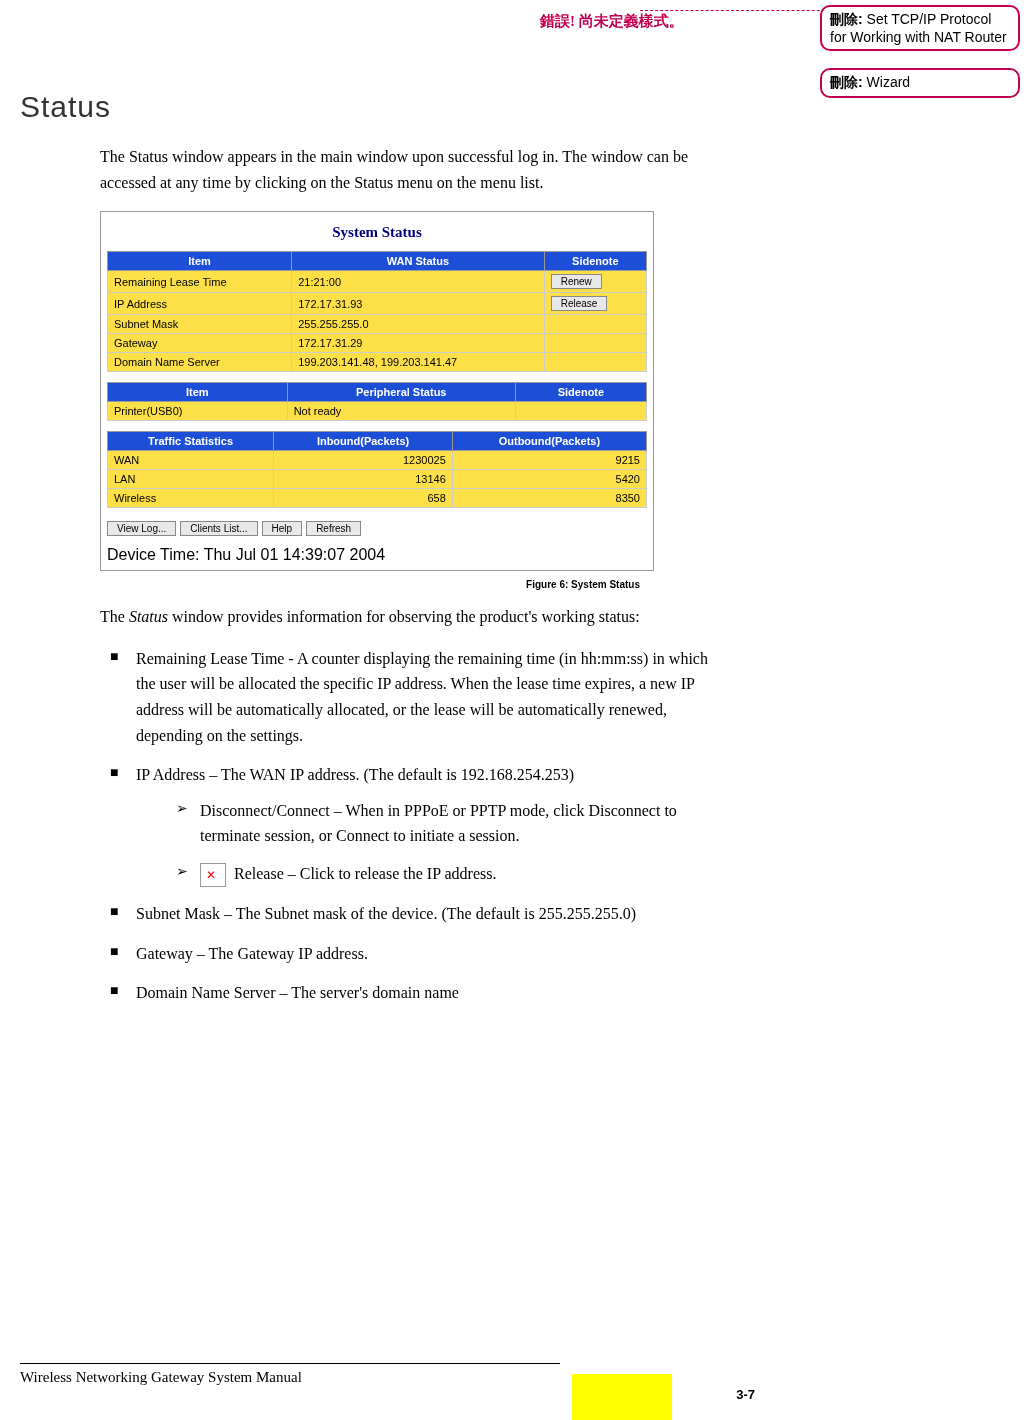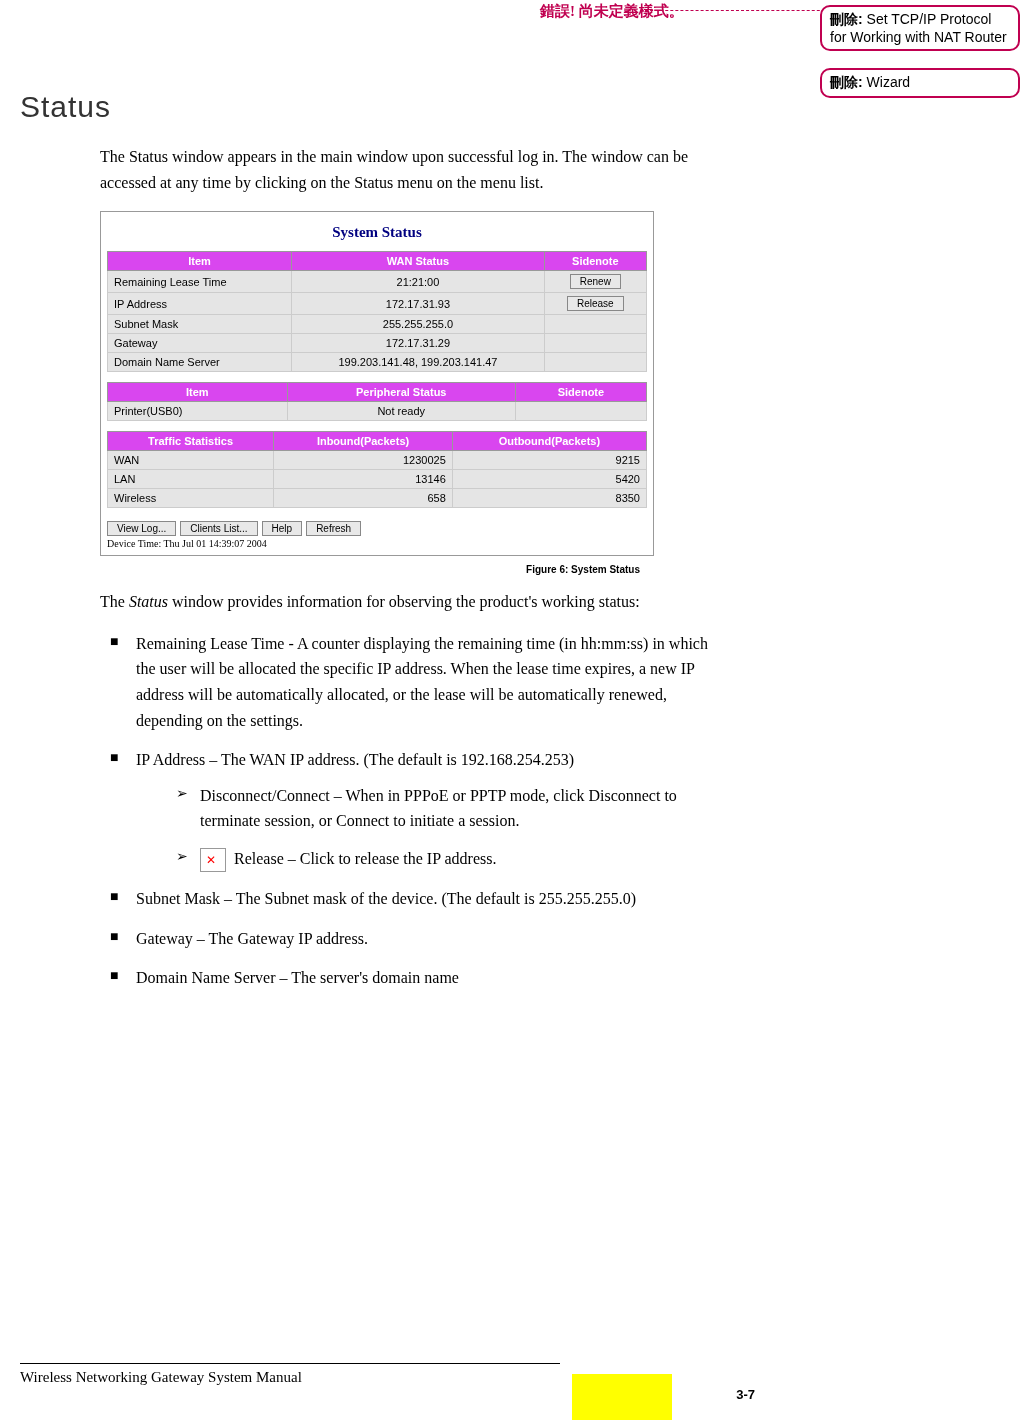--- a/index.html
+++ b/index.html
@@ -1,33 +1,33 @@
 <!DOCTYPE html>
 <html><head>
 <meta charset="utf-8">
 <style>
 body{margin:0;font-family:"Times New Roman",serif;font-size:16px;color:#000;background:#fff}
 .page{width:1035px;height:1420px;position:relative;margin:0 auto}
-.header-err{position:absolute;top:2px;left:540px;font-size:15px;color:#c00050;font-weight:bold}
+.header-err{position:absolute;top:12px;left:540px;font-size:15px;color:#c00050;font-weight:bold}
 .header-line{position:absolute;top:10px;left:640px;width:200px;border-top:1px dashed #c00050}
 .annot-box{position:absolute;right:15px;border:2px solid #c00050;border-radius:10px;padding:4px 8px;font-family:Arial,sans-serif;font-size:14px;background:#fff;width:180px}
 .annot-label{font-weight:bold}
 .body-col{position:absolute;top:90px;left:20px;width:690px}
 h1{font-family:Verdana,Arial,sans-serif;font-size:30px;font-weight:normal;color:#333;margin:0 0 20px 0;letter-spacing:1px}
 .para{margin:0 0 16px 80px;line-height:1.6}
 .fig{margin-left:80px;border:1px solid #999;padding:6px;background:#fff;width:540px}
 .fig-title{text-align:center;font-family:"Times New Roman",serif;font-weight:bold;font-size:15px;color:#000080;margin:6px 0 10px}
 .tbl{width:100%;border-collapse:collapse;font-family:Arial,sans-serif;font-size:11px;margin-bottom:10px}
-.tbl th{background:#d946ef;color:#fff;font-weight:bold;border:1px solid #999;padding:3px 6px;text-align:center}
-.tbl td{border:1px solid #ccc;padding:3px 6px;background:#e5e5e5}
-.tbl td.c{text-align:center}
+.tbl th{background:#1d4ed8;color:#fff;font-weight:bold;border:1px solid #999;padding:3px 6px;text-align:center}
+.tbl td{border:1px solid #ccc;padding:3px 6px;background:#fde047}
+.tbl td.c{}
 .tbl td.r{text-align:right}
 .btn{display:inline-block;border:1px solid #888;background:#e8e8e8;padding:1px 9px;font-size:10px;font-family:Arial,sans-serif}
 .fig-btns{margin-top:6px}
-.fig-time{font-family:Liberation Serif, serif;font-size:10px;margin-top:2px}
+.fig-time{font-family:Liberation Sans, sans-serif;font-size:16px;margin-top:10px}
 .caption{font-family:Arial,sans-serif;font-weight:bold;font-size:10px;text-align:right;margin:8px 0 14px 80px;width:540px}
 ul.sq{list-style:none;margin:0 0 0 90px;padding:0}
 ul.sq>li{position:relative;padding-left:26px;margin-bottom:14px;line-height:1.6}
 ul.sq>li:before{content:"■";position:absolute;left:0;top:0;font-size:14px}
 ul.arrow{list-style:none;margin:10px 0 0 40px;padding:0}
 ul.arrow>li{position:relative;padding-left:24px;margin-bottom:12px;line-height:1.6}
 ul.arrow>li:before{content:"➢";position:absolute;left:0;top:0;font-size:14px}
 .inlimg{display:inline-block;width:24px;height:22px;border:1px solid #999;position:relative;vertical-align:middle;margin-right:8px;background:#fff}
 .inlimg:after{content:"✕";color:red;font-size:12px;position:absolute;left:5px;top:2px;font-family:Arial}
 .footer{position:absolute;bottom:34px;left:20px;width:670px}

